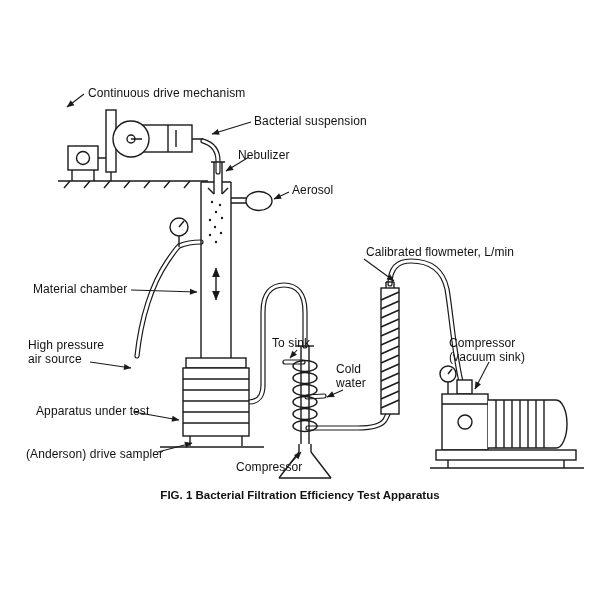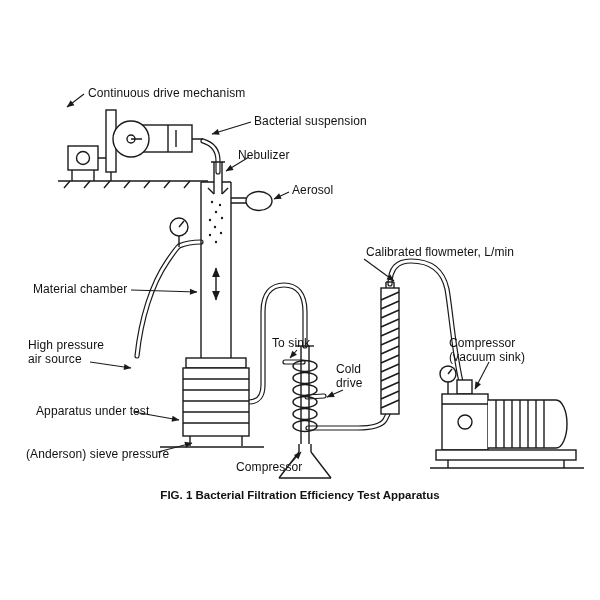--- a/index.html
+++ b/index.html
@@ -206,23 +206,23 @@
   </svg>
 
   <div class="lbl" style="left:88px;top:86px">Continuous drive mechanism</div>
   <div class="lbl" style="left:254px;top:114px">Bacterial suspension</div>
   <div class="lbl" style="left:238px;top:148px">Nebulizer</div>
   <div class="lbl" style="left:292px;top:183px">Aerosol</div>
   <div class="lbl" style="left:33px;top:282px">Material chamber</div>
   <div class="lbl" style="left:28px;top:338px">High pressure
 air source</div>
   <div class="lbl" style="left:36px;top:404px">Apparatus under test</div>
-  <div class="lbl" style="left:26px;top:447px">(Anderson) sieve pressure</div>
+  <div class="lbl" style="left:26px;top:447px">(Anderson) drive sampler</div>
   <div class="lbl" style="left:272px;top:336px">To sink</div>
   <div class="lbl" style="left:336px;top:362px">Cold
-drive</div>
+water</div>
   <div class="lbl" style="left:236px;top:460px">Compressor</div>
   <div class="lbl" style="left:366px;top:245px">Calibrated flowmeter, L/min</div>
   <div class="lbl" style="left:449px;top:336px">Compressor
 (vacuum sink)</div>
 
   <div class="caption">FIG. 1 Bacterial Filtration Efficiency Test Apparatus</div>
 </div>
 
 </body></html>

